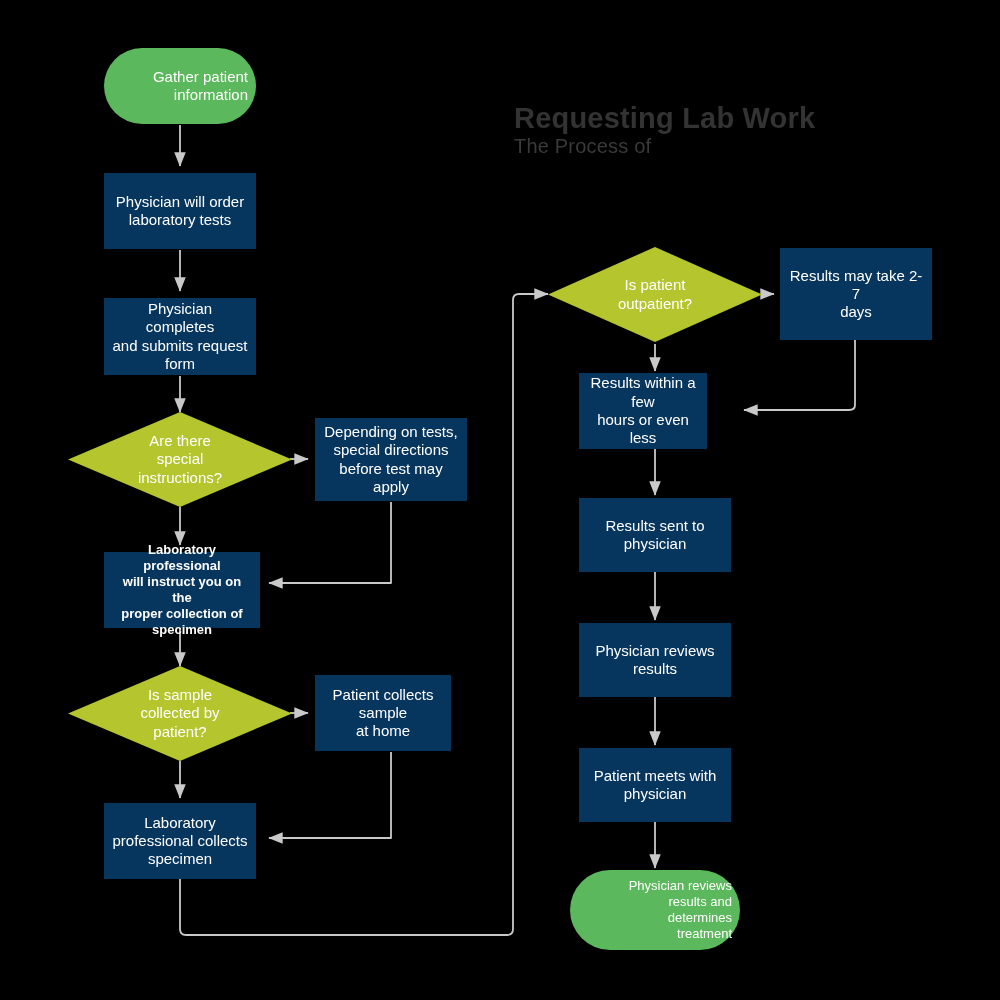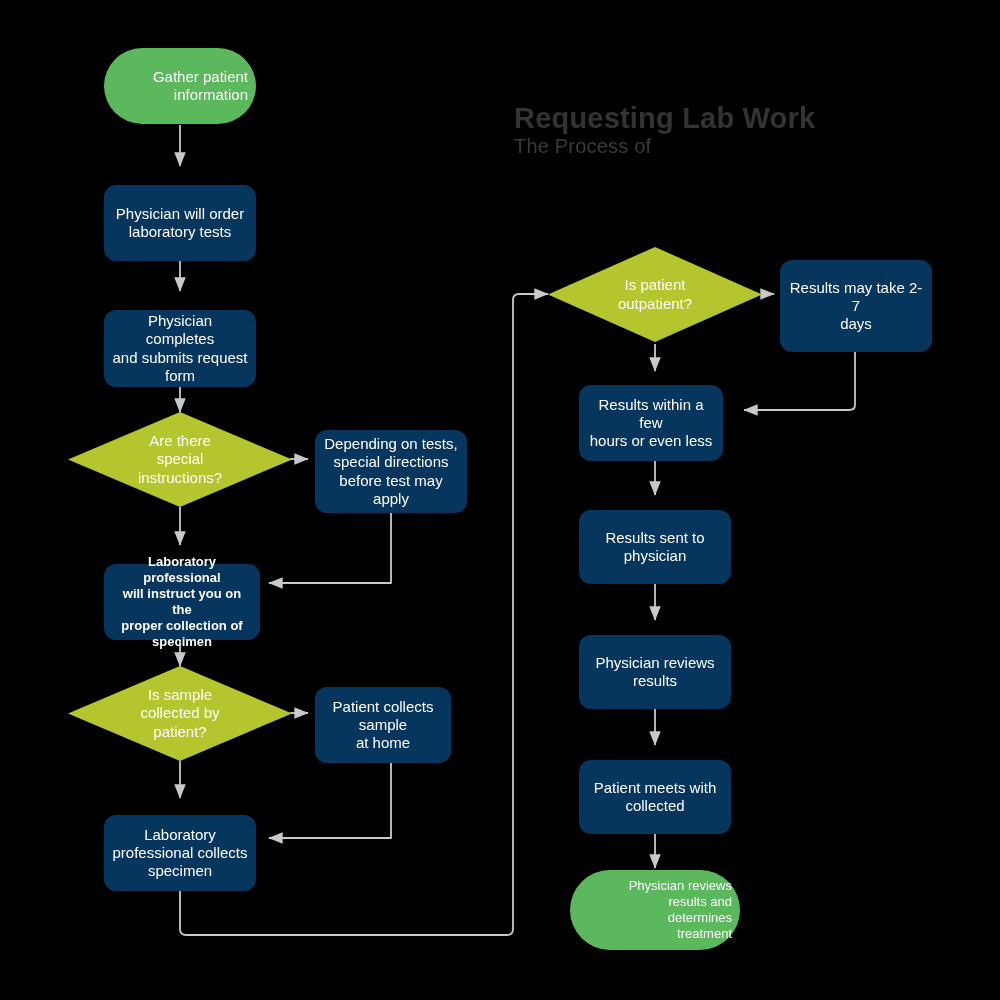--- a/index.html
+++ b/index.html
@@ -34,23 +34,22 @@
     line-height: 1.22;
   }
   .node .label {
     width: 100%;
     padding: 0 8px;
     box-sizing: border-box;
     white-space: pre-line;
   }
   .n-process {
     background: #06355e;
-    border-radius: 12px;
+    border-radius: 0;
     font-size: 15px;
-    margin-top: 12px;
   }
   .n-process.small {
     font-size: 13px;
     font-weight: bold;
   }
   .n-terminal {
     background: #5cb85c;
     border-radius: 80px;
     font-size: 15px;
     text-align: right;
@@ -190,38 +189,38 @@
     <div class="diamond"></div>
     <div class="label">Is patient
 outpatient?</div>
   </div>
 
   <div class="node n-process" style="left:780px; top:248px; width:152px; height:92px;">
     <div class="label">Results may take 2-7
 days</div>
   </div>
 
-  <div class="node n-process" style="left:579px; top:373px; width:144px; height:76px;">
+  <div class="node n-process" style="left:579px; top:373px; width:128px; height:76px;">
     <div class="label">Results within a few
 hours or even less</div>
   </div>
 
   <div class="node n-process" style="left:579px; top:498px; width:152px; height:74px;">
     <div class="label">Results sent to
 physician</div>
   </div>
 
   <div class="node n-process" style="left:579px; top:623px; width:152px; height:74px;">
     <div class="label">Physician reviews
 results</div>
   </div>
 
   <div class="node n-process" style="left:579px; top:748px; width:152px; height:74px;">
     <div class="label">Patient meets with
-collected</div>
+physician</div>
   </div>
 
   <div class="node n-terminal small" style="left:570px; top:870px; width:170px; height:80px;">
     <div class="label">Physician reviews
 results and
 determines
 treatment</div>
   </div>
 
 </div>

